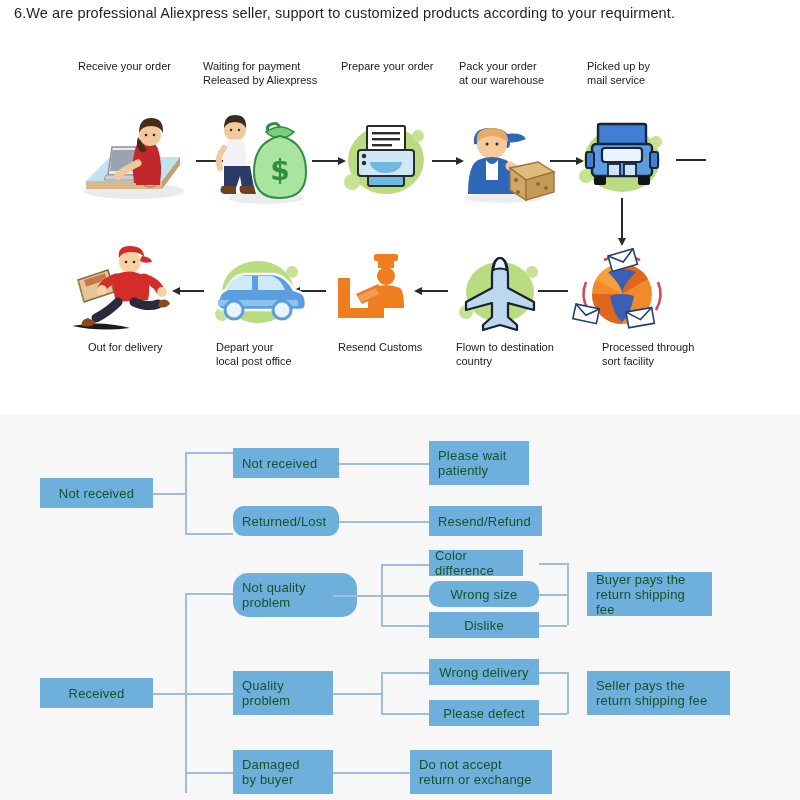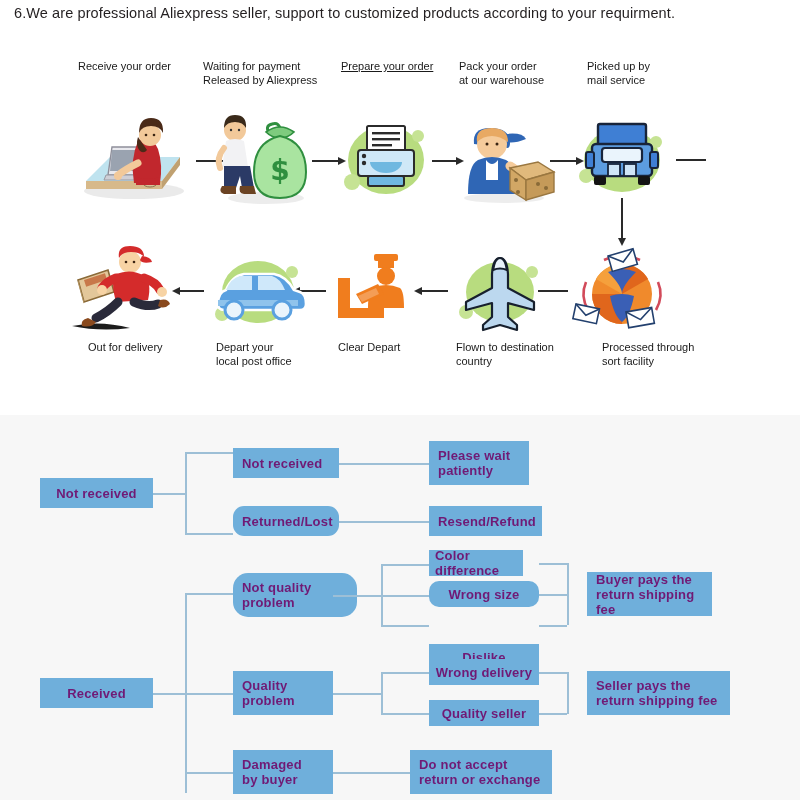--- a/index.html
+++ b/index.html
@@ -34,41 +34,41 @@
     width:0;height:0;border-left:4.5px solid transparent;border-right:4.5px solid transparent;
     border-top:8px solid #2a2a2a;
   }
   .plainline{position:absolute;background:#2a2a2a;}
 
   
   #panel{
     position:absolute;left:0;top:415px;width:800px;height:385px;background:#f7f7f7;
   }
   .box{
-    position:absolute;background:#6fafdb;color:#701a75;
-    font-size:13px;font-weight:bold;line-height:15px;
+    position:absolute;background:#6fafdb;color:#14532d;
+    font-size:13px;font-weight:normal;line-height:15px;
     display:flex;align-items:center;padding:0 9px;
     box-sizing:border-box;letter-spacing:.2px;
   }
   .box.center{justify-content:center;padding:0 6px;}
   .ln{position:absolute;background:#9dbfd6;}
   .ln.h{height:1.6px;}
   .ln.v{width:1.6px;}
 </style>
 </head>
 <body>
 
 <div id="headline">6.We are professional Aliexpress seller, support to customized products according to your requirment.</div>
 
 <div id="flow">
 
   <div class="caption" style="left:78px;top:31px;width:115px;">Receive your order</div>
   <div class="caption" style="left:203px;top:31px;width:130px;white-space:pre-line;">Waiting for payment
 Released by Aliexpress</div>
-  <div class="caption" style="left:341px;top:31px;width:115px;text-decoration:underline;">Prepare your order</div>
+  <div class="caption" style="left:341px;top:31px;width:115px;">Prepare your order</div>
   <div class="caption" style="left:459px;top:31px;width:105px;white-space:pre-line;">Pack your order
 at our warehouse</div>
   <div class="caption" style="left:587px;top:31px;width:100px;white-space:pre-line;">Picked up by
 mail service</div>
 
   <div class="node" style="left:76px;top:85px;width:112px;height:90px;">
     <svg width="112" height="90" viewBox="0 0 112 90">
       <ellipse cx="58" cy="78" rx="50" ry="8" fill="#d9d9d9" opacity=".55"></ellipse>
       <path d="M10 68 L34 44 L104 44 L86 68 Z" fill="#bfe3ef"></path>
       <path d="M10 68 L86 68 L86 76 L10 76 Z" fill="#d7b98a"></path>
@@ -288,21 +288,21 @@
       <path d="M54 62 q-10 10 -22 16" stroke="#2a2a3a" stroke-width="9" fill="none" stroke-linecap="round"></path>
       <path d="M70 62 q14 6 24 2" stroke="#2a2a3a" stroke-width="9" fill="none" stroke-linecap="round"></path>
       <path d="M24 78 q-8 2 -6 8 q10 2 14 -4 Z" fill="#8a4a1e"></path>
       <path d="M96 60 q8 -2 10 4 q-6 6 -12 2 Z" fill="#8a4a1e"></path>
     </svg>
   </div>
 
   <div class="caption" style="left:88px;top:312px;width:120px;">Out for delivery</div>
   <div class="caption" style="left:216px;top:312px;width:110px;white-space:pre-line;">Depart your
 local post office</div>
-  <div class="caption" style="left:338px;top:312px;width:110px;">Clear Depart</div>
+  <div class="caption" style="left:338px;top:312px;width:110px;">Resend Customs</div>
   <div class="caption" style="left:456px;top:312px;width:120px;white-space:pre-line;">Flown to destination
 country</div>
   <div class="caption" style="left:602px;top:312px;width:118px;white-space:pre-line;">Processed through
 sort facility</div>
 </div>
 
 <div id="panel">
 
   <div class="box center" style="left:40px;top:63px;width:113px;height:30px;">Not received</div>
 
@@ -332,39 +332,39 @@
   <div class="box" style="left:233px;top:158px;width:124px;height:44px;white-space:pre-line;border-radius:15px;">Not quality
 problem</div>
   <div class="ln h" style="left:333px;top:180px;width:48px;"></div>
   <div class="ln v" style="left:381px;top:149px;height:62px;"></div>
   <div class="ln h" style="left:381px;top:149px;width:48px;"></div>
   <div class="ln h" style="left:381px;top:180px;width:48px;"></div>
   <div class="ln h" style="left:381px;top:210px;width:48px;"></div>
 
   <div class="box center" style="left:429px;top:135px;width:94px;height:26px;">Color difference</div>
   <div class="box center" style="left:429px;top:166px;width:110px;height:26px;border-radius:10px;">Wrong size</div>
-  <div class="box center" style="left:429px;top:197px;width:110px;height:26px;margin-top:32px;">Dislike</div>
+  <div class="box center" style="left:429px;top:197px;width:110px;height:26px;">Dislike</div>
 
   <div class="ln h" style="left:539px;top:148px;width:28px;"></div>
   <div class="ln h" style="left:539px;top:179px;width:28px;"></div>
   <div class="ln h" style="left:539px;top:210px;width:28px;"></div>
   <div class="ln v" style="left:567px;top:148px;height:62px;"></div>
 
   <div class="box" style="left:587px;top:157px;width:125px;height:44px;white-space:pre-line;">Buyer pays the
 return shipping fee</div>
 
   <div class="box" style="left:233px;top:256px;width:100px;height:44px;white-space:pre-line;">Quality
 problem</div>
   <div class="ln h" style="left:333px;top:278px;width:48px;"></div>
   <div class="ln v" style="left:381px;top:257px;height:42px;"></div>
   <div class="ln h" style="left:381px;top:257px;width:48px;"></div>
   <div class="ln h" style="left:381px;top:298px;width:48px;"></div>
 
   <div class="box center" style="left:429px;top:244px;width:110px;height:26px;">Wrong delivery</div>
-  <div class="box center" style="left:429px;top:285px;width:110px;height:26px;">Quality seller</div>
+  <div class="box center" style="left:429px;top:285px;width:110px;height:26px;">Please defect</div>
 
   <div class="ln h" style="left:539px;top:257px;width:28px;"></div>
   <div class="ln h" style="left:539px;top:298px;width:28px;"></div>
   <div class="ln v" style="left:567px;top:257px;height:42px;"></div>
 
   <div class="box" style="left:587px;top:256px;width:143px;height:44px;white-space:pre-line;">Seller pays the
 return shipping fee</div>
 
   <div class="box" style="left:233px;top:335px;width:100px;height:44px;white-space:pre-line;">Damaged
 by buyer</div>

